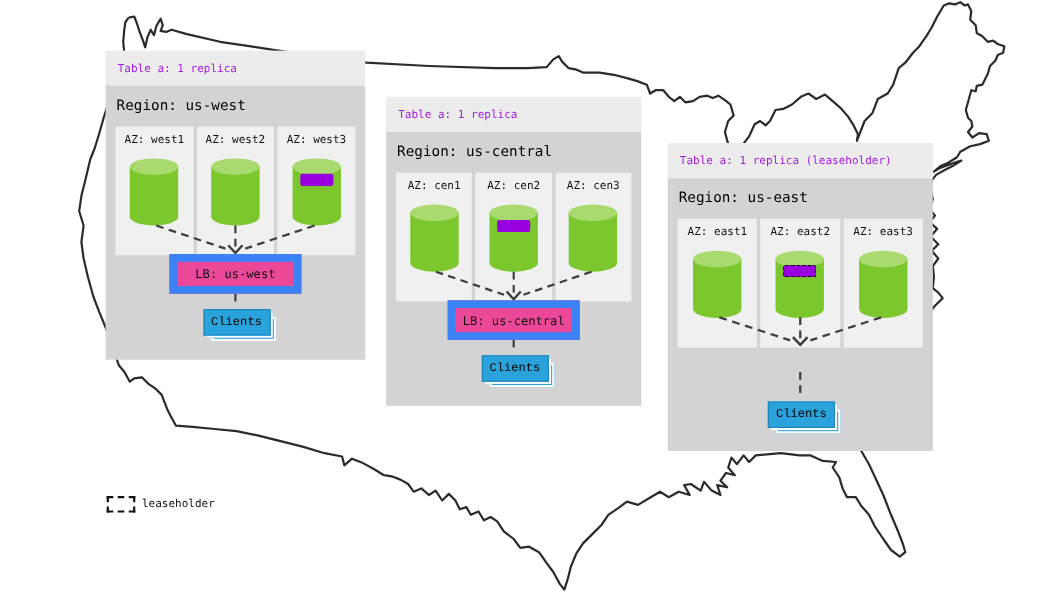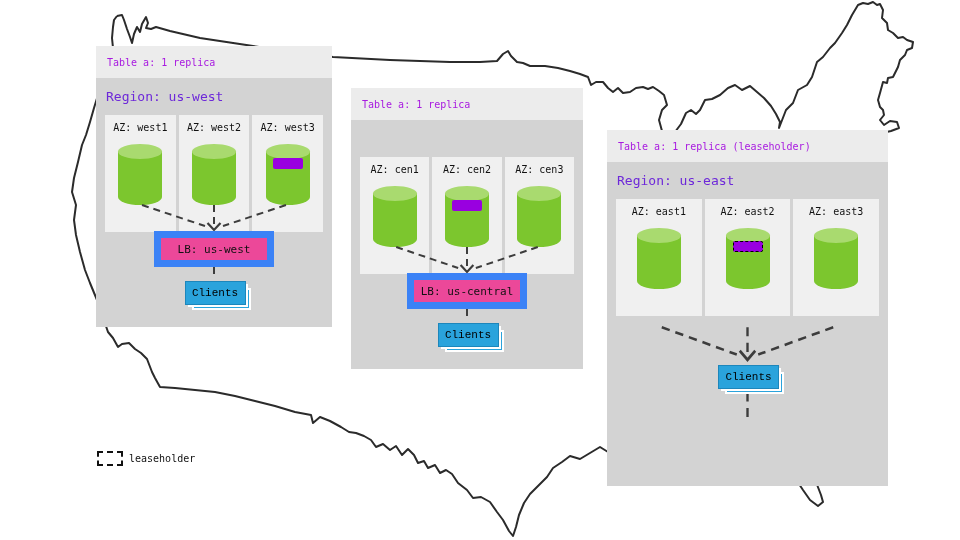--- a/index.html
+++ b/index.html
@@ -4,21 +4,21 @@
 <style>
   html,body { margin:0; padding:0; }
   body { width:960px; height:540px; position:relative; background:#ffffff; overflow:hidden;
          font-family:"DejaVu Sans Mono", monospace; }
   #map { position:absolute; left:0; top:0; }
   .panel { position:absolute; }
   .panel-header { position:absolute; left:0; top:0; right:0; height:32px; background:#ececec;
                   display:flex; align-items:center; }
   .table-label { color:#a81ae0; font-size:10px; margin-left:11px; white-space:nowrap; }
   .panel-body { position:absolute; left:0; top:32px; right:0; bottom:0; background:#d3d3d3; }
-  .region-label { position:absolute; left:10px; top:11px; font-size:13px; color:#6d28d9; white-space:nowrap; }
+  .region-label { position:absolute; left:10px; top:11px; font-size:13px; color:#000000; white-space:nowrap; }
   .az-row { position:absolute; left:9px; right:9px; top:37px; height:117px; display:flex; gap:3px; }
   .az { flex:1; background:#f0f0f0; position:relative; }
   .az-label { text-align:center; margin-top:7px; font-size:10px; color:#111; white-space:nowrap; }
   .cyl { position:absolute; left:50%; top:28px; width:46px; height:63px; margin-left:-23px; }
   .band { position:absolute; left:50%; margin-left:-15px; top:43px; width:30px; height:11px;
           background:#9900e0; border-radius:2px; box-sizing:border-box; }
   .band.lease { border:1.5px dashed #000; top:42px; }
   .conn { position:absolute; left:0; top:0; width:100%; height:100%; pointer-events:none; }
   .lb-wrap { position:absolute; left:0; right:0; top:153px; display:flex; justify-content:center; }
   .lb-box { background:#ec4899; border:7px solid #3b82f6; height:22px; width:106px;
@@ -96,20 +96,21 @@
         </div>
       </div>
     </div>
   </div>
 
   <div class="panel" style="left: 351px; top: 88px; width: 232px; height: 281px;">
     <div class="panel-header">
       <span class="table-label">Table a: 1 replica</span>
     </div>
     <div class="panel-body">
+      <div class="region-label">Region: us-central</div>
       <div class="az-row">
         <div class="az">
           <div class="az-label">AZ: cen1</div>
           <svg class="cyl" viewBox="0 0 46 63">
             <path d="M1,8 v46 a22,8 0 0 0 44,0 V8" fill="#7cc62e"></path>
             <ellipse cx="23" cy="8.5" rx="22" ry="7.5" fill="#a9da6f"></ellipse>
           </svg>
 
         </div>
       <div class="az">
@@ -142,21 +143,21 @@
       <div class="clients-wrap">
         <div class="clients-stack">
           <div class="cl cl3"></div>
           <div class="cl cl2"></div>
           <div class="cl cl1">Clients</div>
         </div>
       </div>
     </div>
   </div>
 
-  <div class="panel" style="left: 607px; top: 130px; width: 241px; height: 356px; padding-left: 40px;">
+  <div class="panel" style="left: 607px; top: 130px; width: 241px; height: 280px;">
     <div class="panel-header">
       <span class="table-label">Table a: 1 replica (leaseholder)</span>
     </div>
     <div class="panel-body">
       <div class="region-label">Region: us-east</div>
       <div class="az-row">
         <div class="az">
           <div class="az-label">AZ: east1</div>
           <svg class="cyl" viewBox="0 0 46 63">
             <path d="M1,8 v46 a22,8 0 0 0 44,0 V8" fill="#7cc62e"></path>

